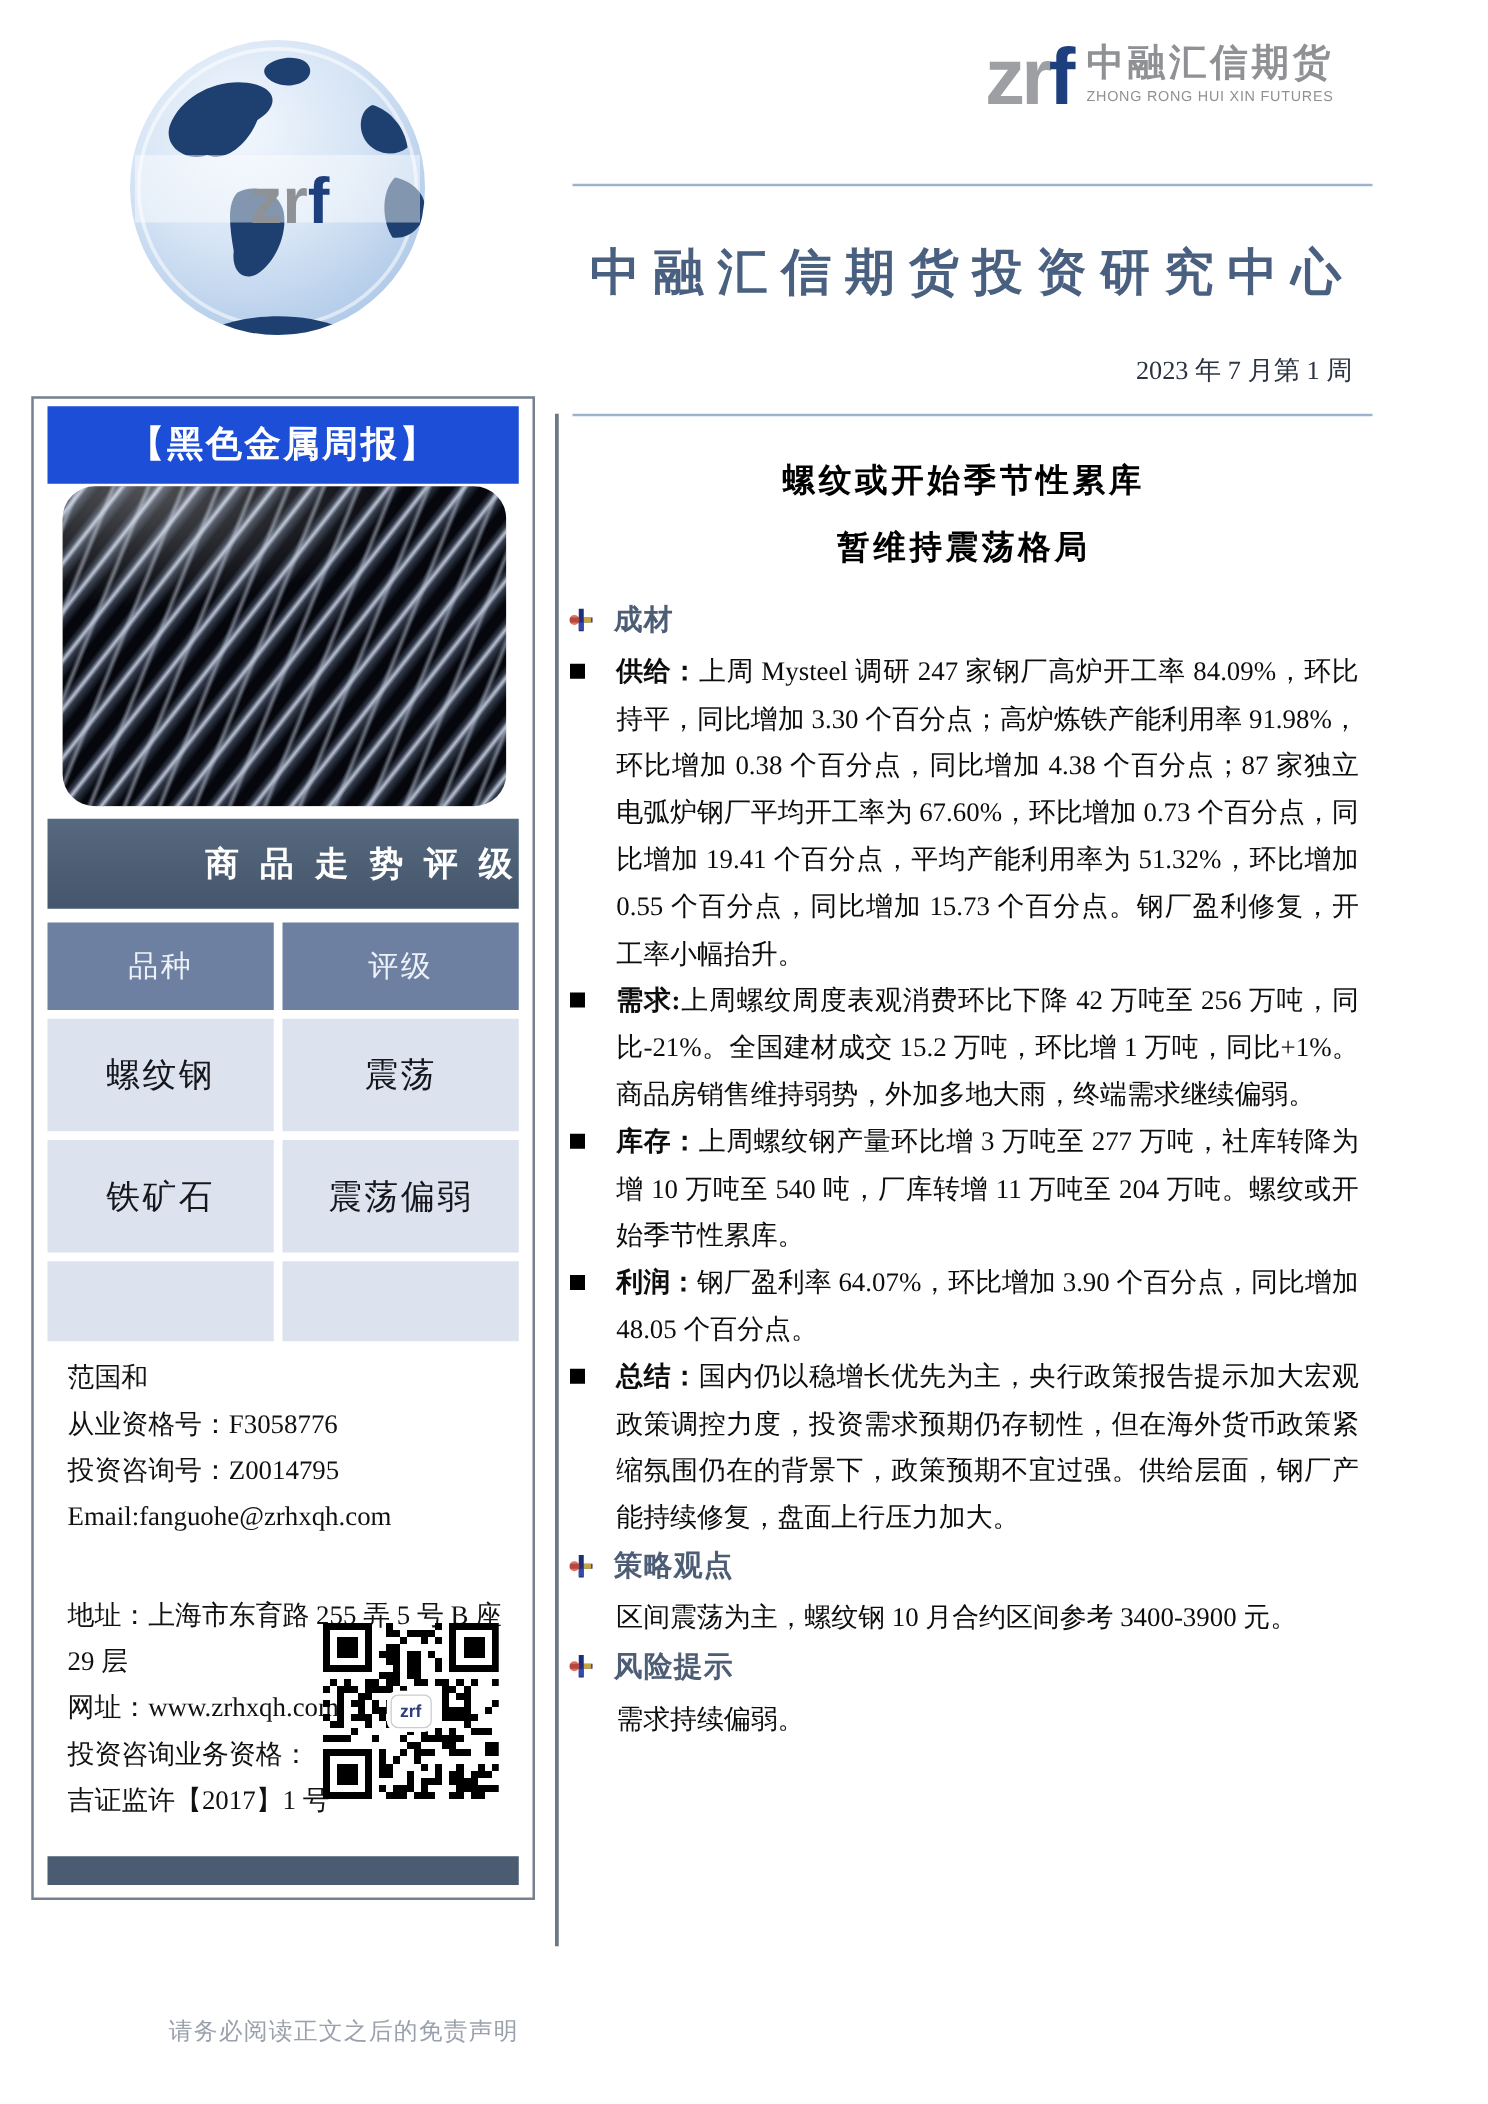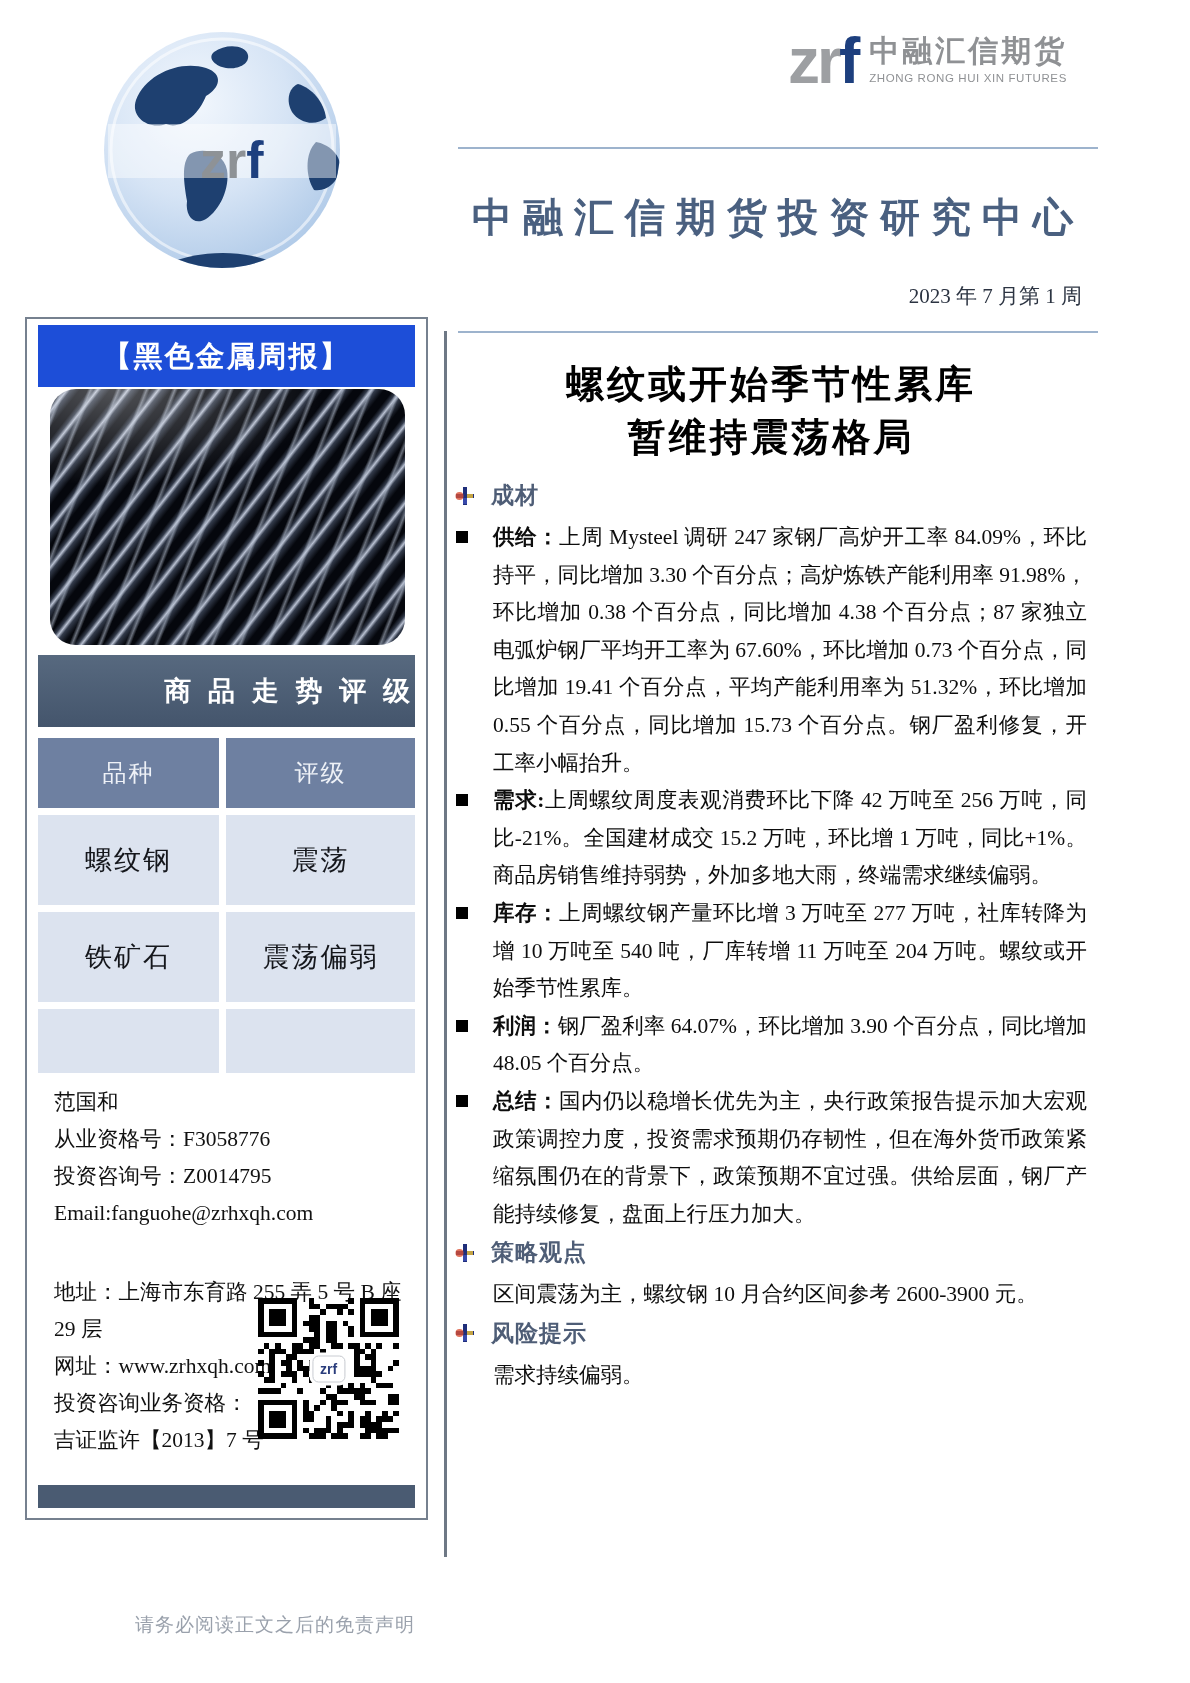--- a/index.html
+++ b/index.html
@@ -52,21 +52,21 @@
   .qr { position:absolute; left:231px; top:976px; width:141px; height:147px; }
   .qr svg { width:100%; height:100%; display:block; }
   .qr-label { position:absolute; left:50%; top:50%; transform:translate(-50%,-50%); background:#fff;
               border:1px solid #c9ccd2; border-radius:6px; box-shadow:0 0 0 3px #fff;
               font-family:"Liberation Sans",sans-serif; font-size:14px; font-weight:bold; color:#2a3d7c;
               padding:5px 7px 6px; line-height:1; }
   .side-bottom-bar { position:absolute; left:11px; top:1166px; width:377px; height:23px; background:#4a5b72; }
 
   
   .content { position:absolute; left:455px; top:358px; width:632px; }
-  .article-title { text-align:center; font-size:38px; font-weight:bold; color:#000;
+  .article-title { text-align:center; font-size:26px; font-weight:bold; color:#000;
                    line-height:53px; letter-spacing:3px; margin:0 0 16px 0; }
   .sec-head { display:flex; align-items:center; gap:16px; margin:4px 0 8px 0;
               font-size:23px; font-weight:bold; color:#4e5d76; letter-spacing:1px; }
   .sec-head svg { flex:0 0 auto; }
   .bullet-item { display:flex; }
   .sq { flex:0 0 auto; width:12px; height:12px; background:#000; margin:12px 25px 0 1px; }
   .btext { flex:1; font-size:21.5px; line-height:37.6px; text-align:justify; color:#0d0d0d; }
   .btext b { font-weight:bold; }
   .plain-para { margin:0 0 2px 38px; font-size:21.5px; line-height:37.6px; color:#0d0d0d; }
 
@@ -139,21 +139,21 @@
       <div>范国和</div>
       <div>从业资格号：F3058776</div>
       <div>投资咨询号：Z0014795</div>
       <div>Email:fanguohe@zrhxqh.com</div>
     </div>
 
     <div class="contact">
       <div>地址：上海市东育路 255 弄 5 号 B 座 29 层</div>
       <div>网址：www.zrhxqh.com</div>
       <div>投资咨询业务资格：</div>
-      <div>吉证监许【2013】7 号</div>
+      <div>吉证监许【2017】1 号</div>
     </div>
 
     <div class="qr">
       <svg viewBox="0 0 25 25" shape-rendering="crispEdges" fill="#000">
           <rect x="9" y="0" width="1" height="1"></rect>
           <rect x="16" y="0" width="1" height="1"></rect>
           <rect x="9" y="1" width="1" height="1"></rect>
           <rect x="10" y="1" width="1" height="1"></rect>
           <rect x="12" y="1" width="1" height="1"></rect>
           <rect x="13" y="1" width="1" height="1"></rect>
@@ -410,21 +410,21 @@
     <div class="sec-head">
       <svg width="20" height="20" viewBox="0 0 20 20">
         <rect x="1" y="8" width="18" height="4" fill="#1f2e7a"></rect>
         <rect x="8" y="1" width="4" height="18" fill="#1f2e7a"></rect>
         <circle cx="4.5" cy="10" r="4" fill="#d94f33" opacity="0.8"></circle>
         <rect x="12" y="8" width="6" height="4" fill="#e3b93c" opacity="0.85"></rect>
         <rect x="8" y="12" width="4" height="6" fill="#3b4db0" opacity="0.9"></rect>
       </svg>
       <span>策略观点</span>
     </div>
-    <p class="plain-para">区间震荡为主，螺纹钢 10 月合约区间参考 2600-3900 元。</p>
+    <p class="plain-para">区间震荡为主，螺纹钢 10 月合约区间参考 3400-3900 元。</p>
 
     <div class="sec-head">
       <svg width="20" height="20" viewBox="0 0 20 20">
         <rect x="1" y="8" width="18" height="4" fill="#1f2e7a"></rect>
         <rect x="8" y="1" width="4" height="18" fill="#1f2e7a"></rect>
         <circle cx="4.5" cy="10" r="4" fill="#d94f33" opacity="0.8"></circle>
         <rect x="12" y="8" width="6" height="4" fill="#e3b93c" opacity="0.85"></rect>
         <rect x="8" y="12" width="4" height="6" fill="#3b4db0" opacity="0.9"></rect>
       </svg>
       <span>风险提示</span>

